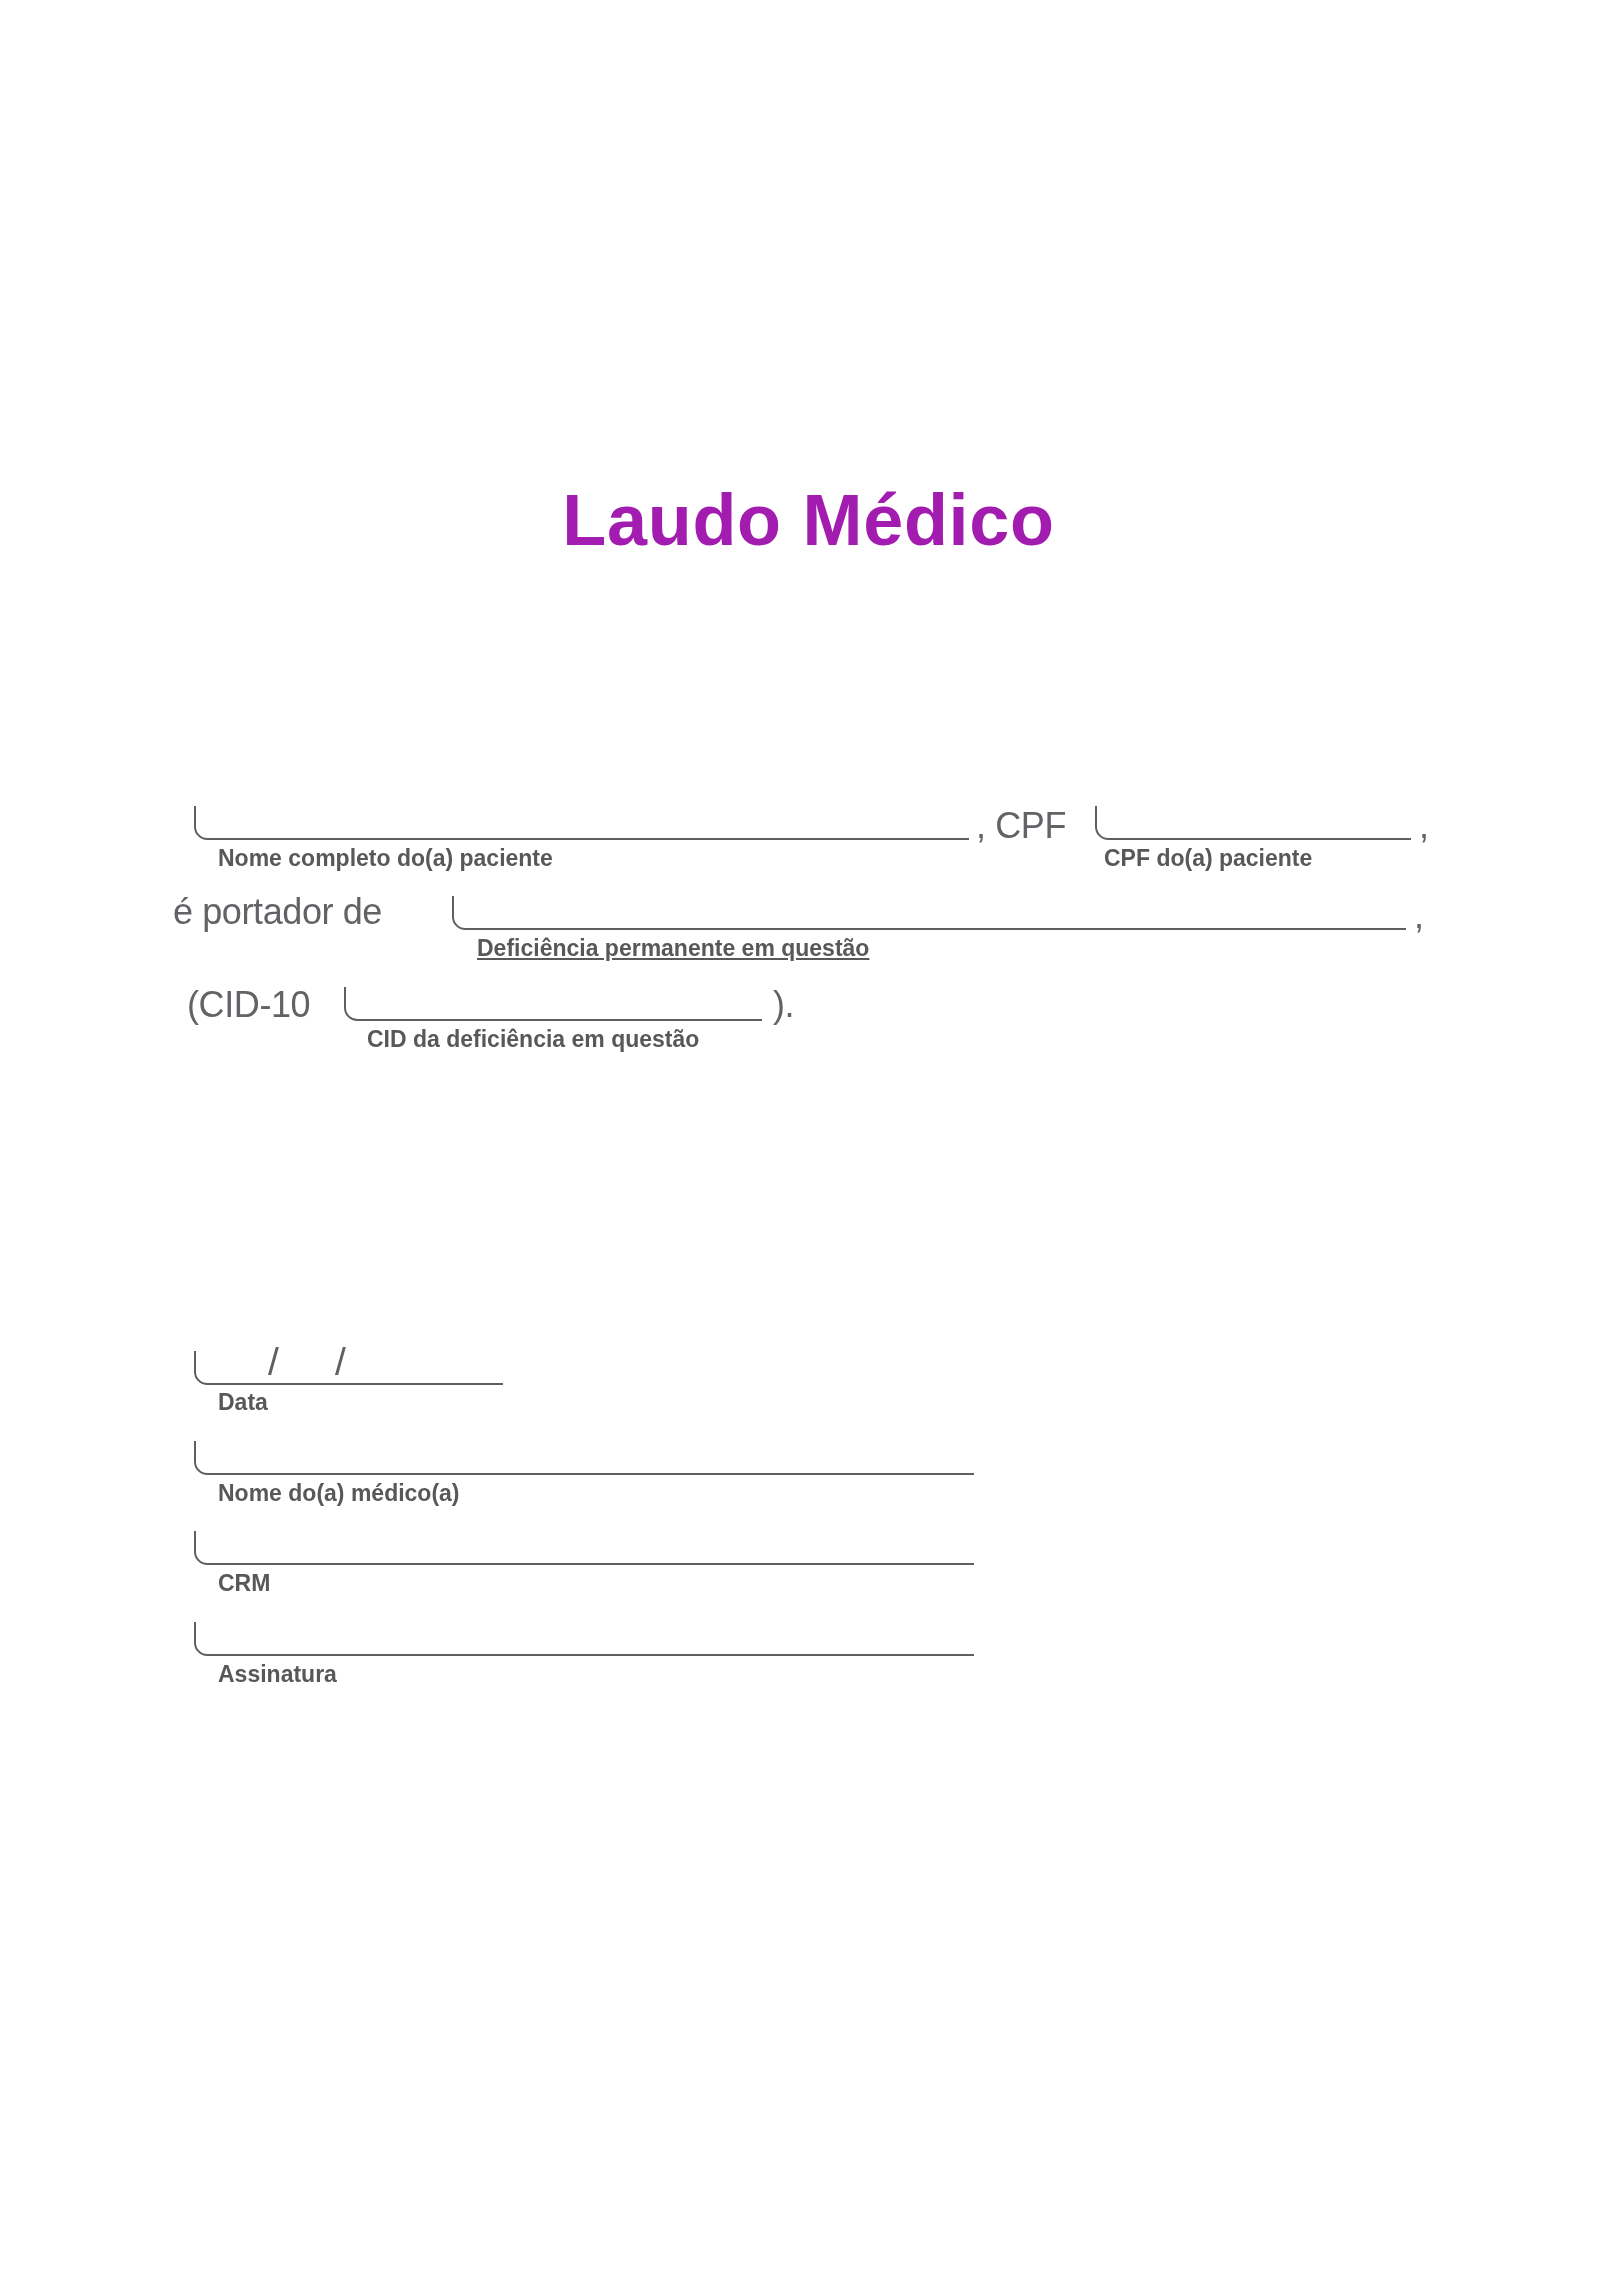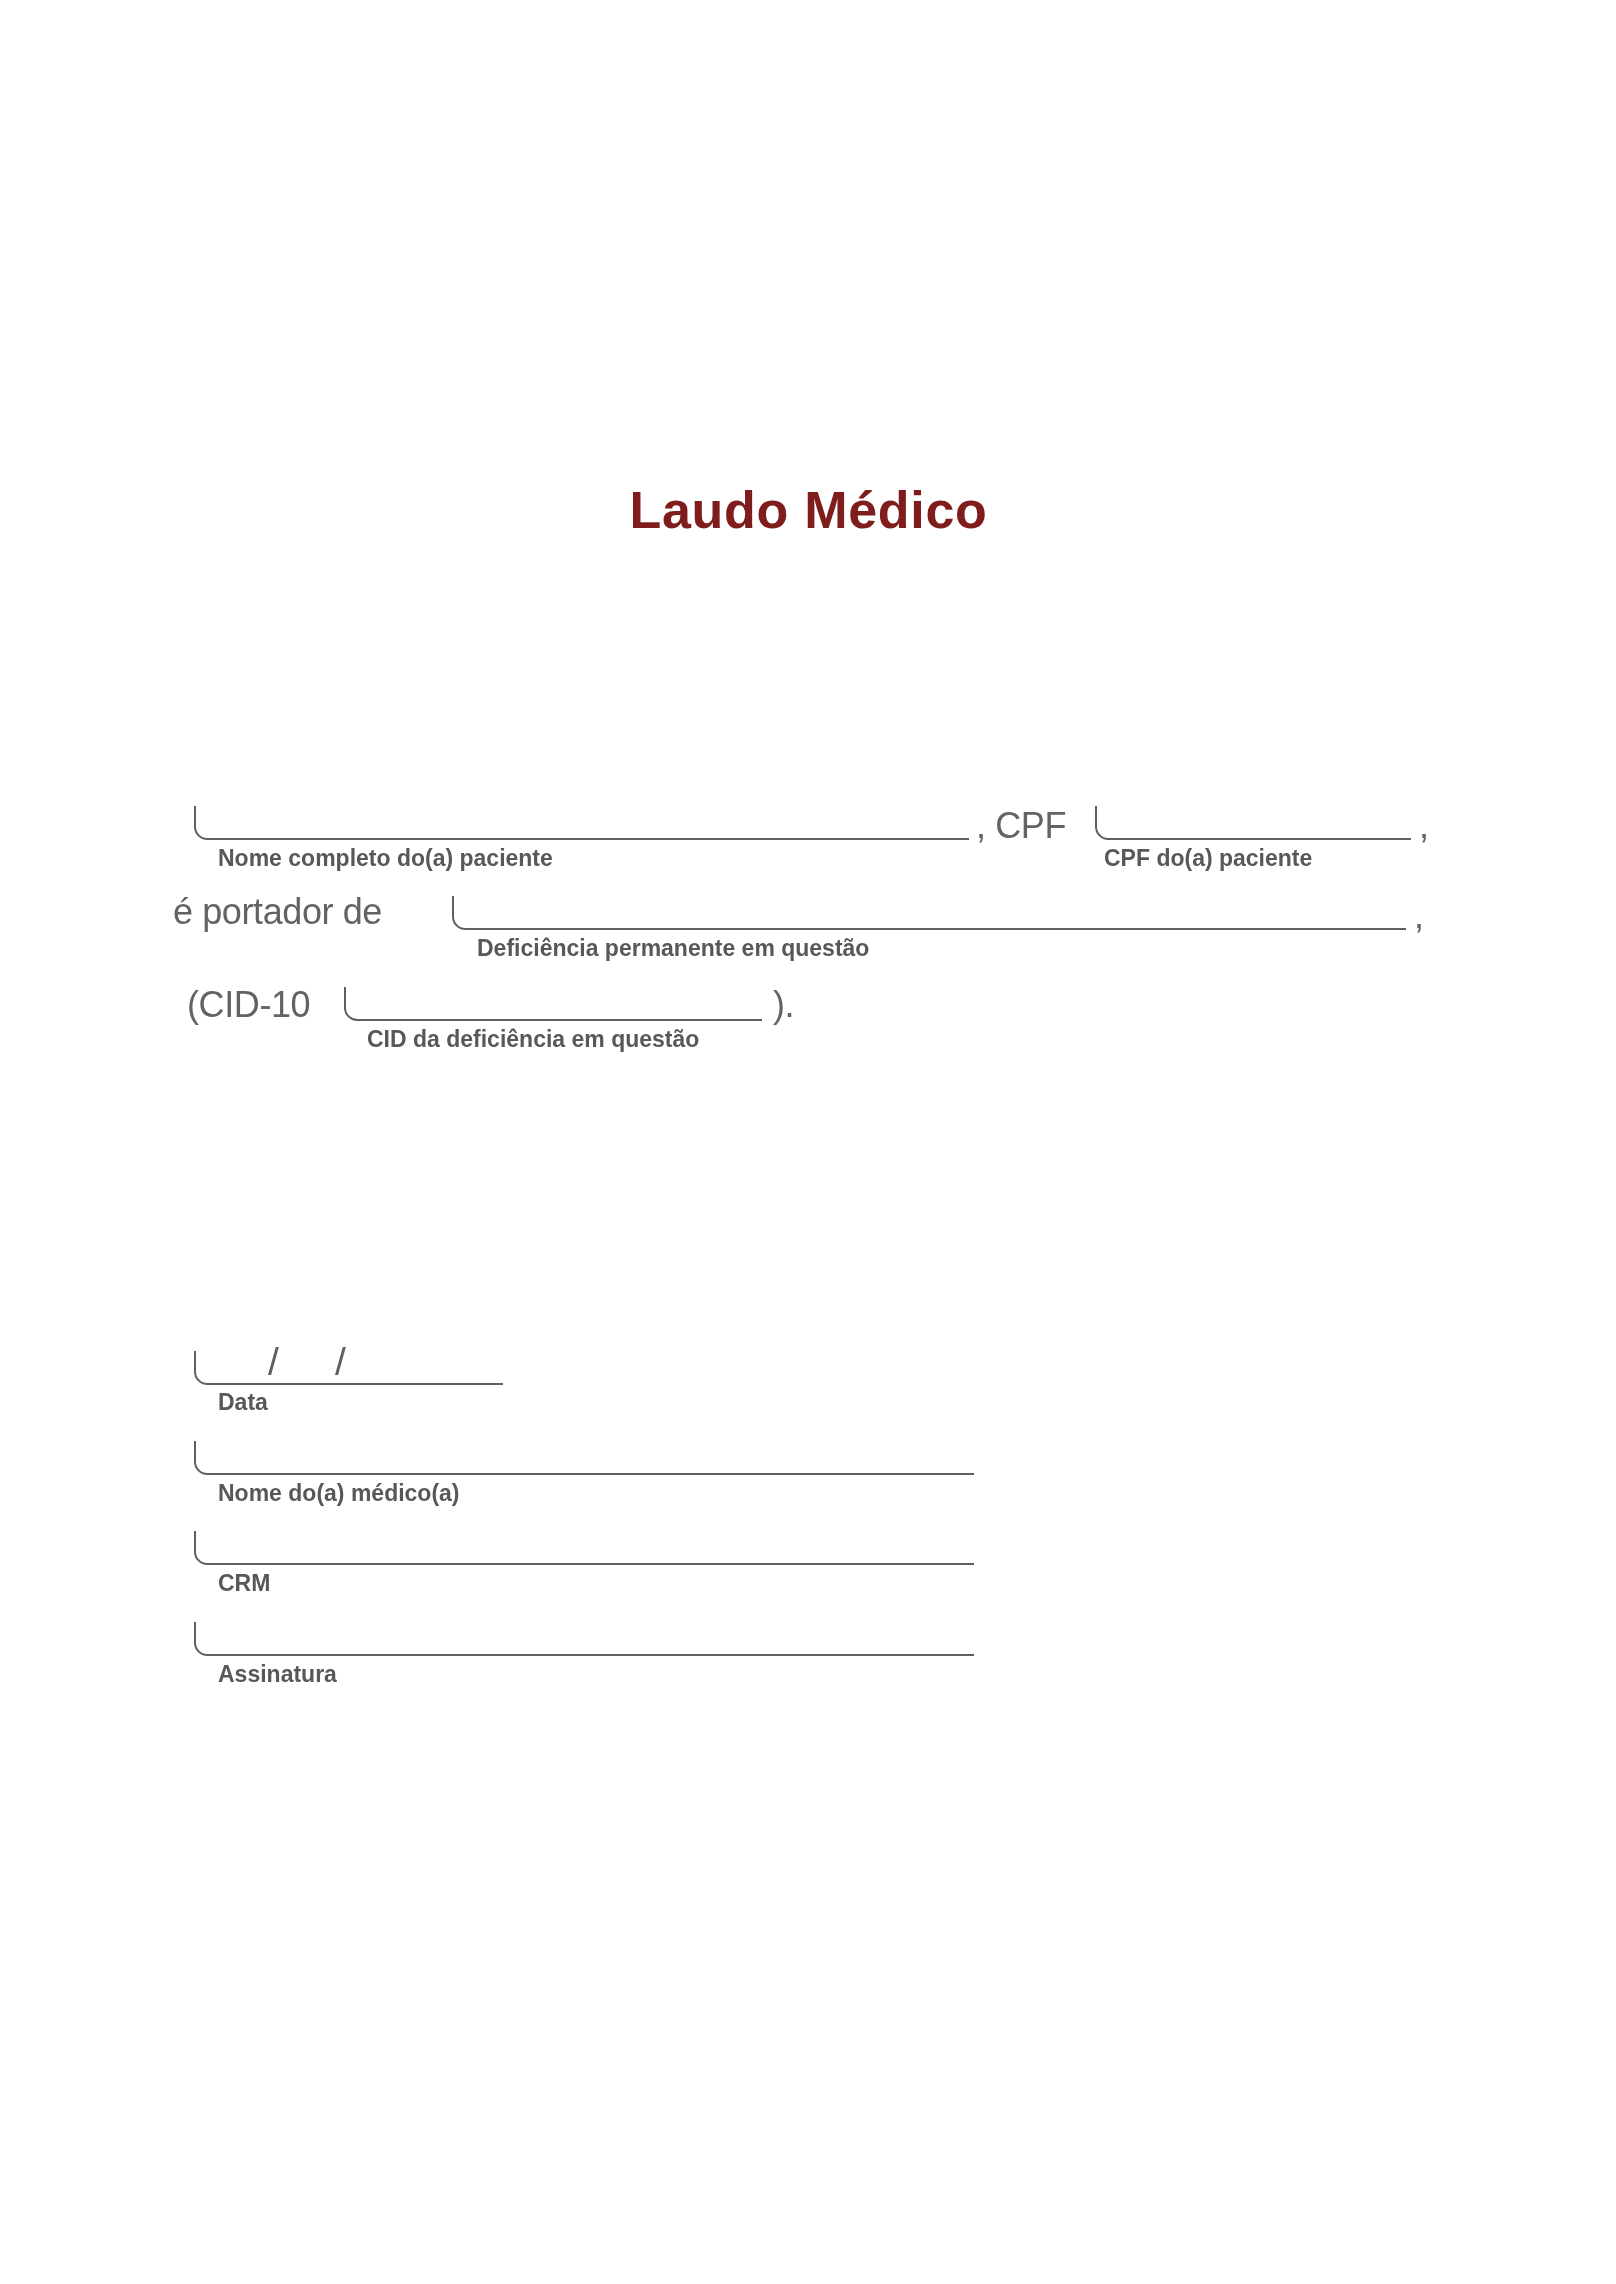--- a/index.html
+++ b/index.html
@@ -9,23 +9,23 @@
     height: 2284px;
     background: #ffffff;
     font-family: "Liberation Sans", sans-serif;
     overflow: hidden;
   }
   .title {
     position: absolute;
     left: 0; top: 484px;
     width: 100%;
     text-align: center;
-    font-size: 52px;
+    font-size: 72px;
     font-weight: 700;
-    color: #7f1d1d;
+    color: #a21caf;
     letter-spacing: 0.7px;
     line-height: 1;
   }
   .body-text {
     position: absolute;
     font-size: 36px;
     font-weight: 400;
     color: #626366;
     letter-spacing: -0.4px;
     line-height: 1;
@@ -79,21 +79,21 @@
   </div>
   <div class="body-text" style="left:1419px; top:808px;">,</div>
   <div class="field-label" style="left:218px; top:847px;">Nome completo do(a) paciente</div>
   <div class="field-label" style="left:1104px; top:847px;">CPF do(a) paciente</div>
 
   <div class="body-text" style="left:173px; top:894px;">é portador de</div>
   <div class="field" style="left:452px; top:896px; width:952px;">
     <span class="field-value" style="left:15px; top:3px;"></span>
   </div>
   <div class="body-text" style="left:1414px; top:898px;">,</div>
-  <div class="field-label" style="left:477px; top:937px;">Deficiência permanente em questão</div>
+  <div class="field-label" style="left:477px; top:937px;text-decoration:underline;">Deficiência permanente em questão</div>
 
   <div class="body-text" style="left:187px; top:987px;">(CID-10</div>
   <div class="field" style="left:344px; top:987px; width:416px;">
     <span class="field-value" style="left:15px; top:3px;"></span>
   </div>
   <div class="body-text" style="left:773px; top:987px;">).</div>
   <div class="field-label" style="left:367px; top:1028px;">CID da deficiência em questão</div>
 
   <div class="field" style="left:194px; top:1351px; width:307px;">
     <span class="field-value" style="left:15px; top:3px;"></span>

